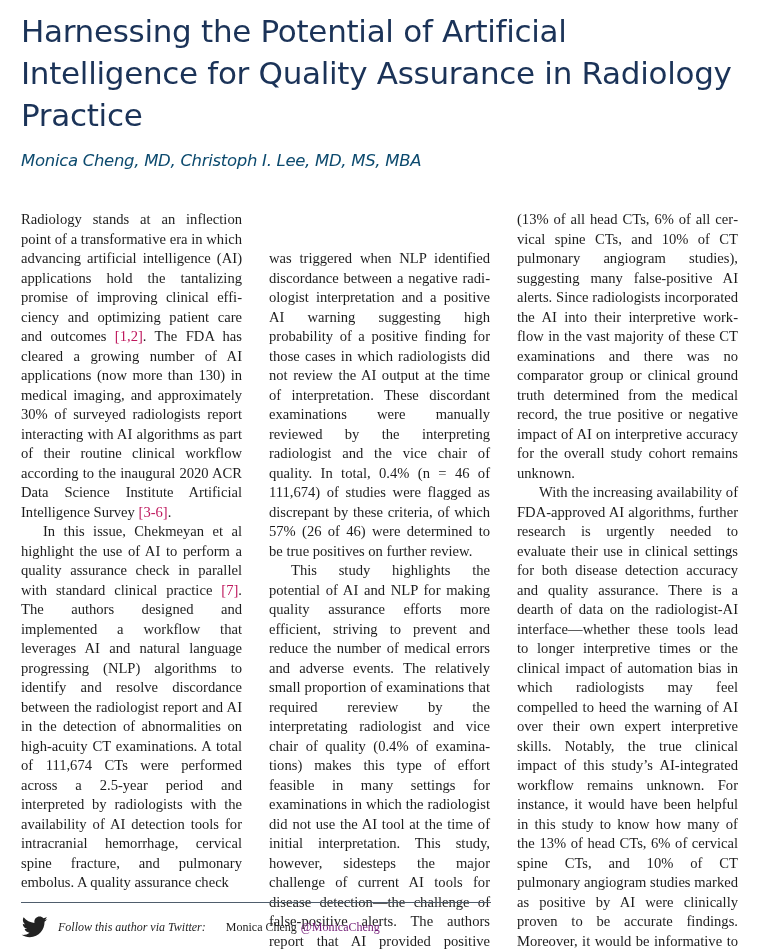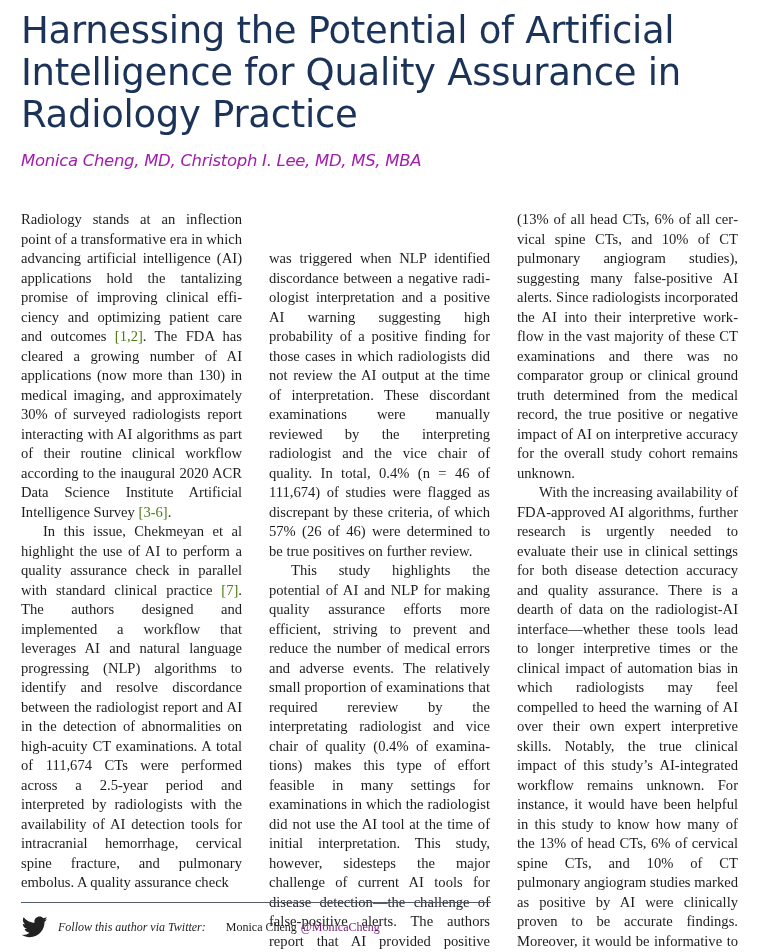--- a/index.html
+++ b/index.html
@@ -1,37 +1,37 @@
 <!DOCTYPE html>
 <html><head>
 <meta charset="utf-8">
 <style>
   html, body { margin: 0; padding: 0; background: #ffffff; }
   body { width: 760px; height: 952px; position: relative; overflow: hidden; }
   .title {
     position: absolute; left: 21px; top: 10px; width: 730px;
-    font-family: "DejaVu Sans", sans-serif; font-size: 37px; line-height: 42px;
+    font-family: "DejaVu Sans", sans-serif; font-size: 31px; line-height: 42px;
     color: #1b3358; font-weight: normal; margin: 0; letter-spacing: -0.3px;
   }
   .authors {
     position: absolute; left: 21px; top: 151px;
     font-family: "DejaVu Sans", sans-serif; font-style: italic; font-size: 16.5px;
-    color: #a21caf; letter-spacing: -0.3px;
+    color: #0c4a6e; letter-spacing: -0.3px;
   }
   .col {
     position: absolute; top: 210px; width: 221px;
     font-family: "Liberation Serif", serif; font-size: 14.6px; line-height: 19.5px;
     color: #1d1d1d; text-align: justify; hyphens: manual;
   }
   .col p { margin: 0; }
   .col p.indent { text-indent: 22px; }
   #col1 { left: 21px; }
   #col2 { left: 269px; margin-top: 39px; }
   #col3 { left: 517px; }
-  .cite { color: #4d7c0f; }
+  .cite { color: #be185d; }
   .rule {
     position: absolute; left: 21px; top: 902px; width: 470px; height: 0;
     border-top: 1px solid #4f5d6c;
   }
   .footer {
     position: absolute; left: 21px; top: 912px; height: 30px;
     display: flex; align-items: center;
     font-family: "Liberation Serif", serif; font-size: 12px; color: #1d1d1d;
   }
   .footer .bird { width: 28px; height: 26px; margin-right: 9px; display: inline-block; }

